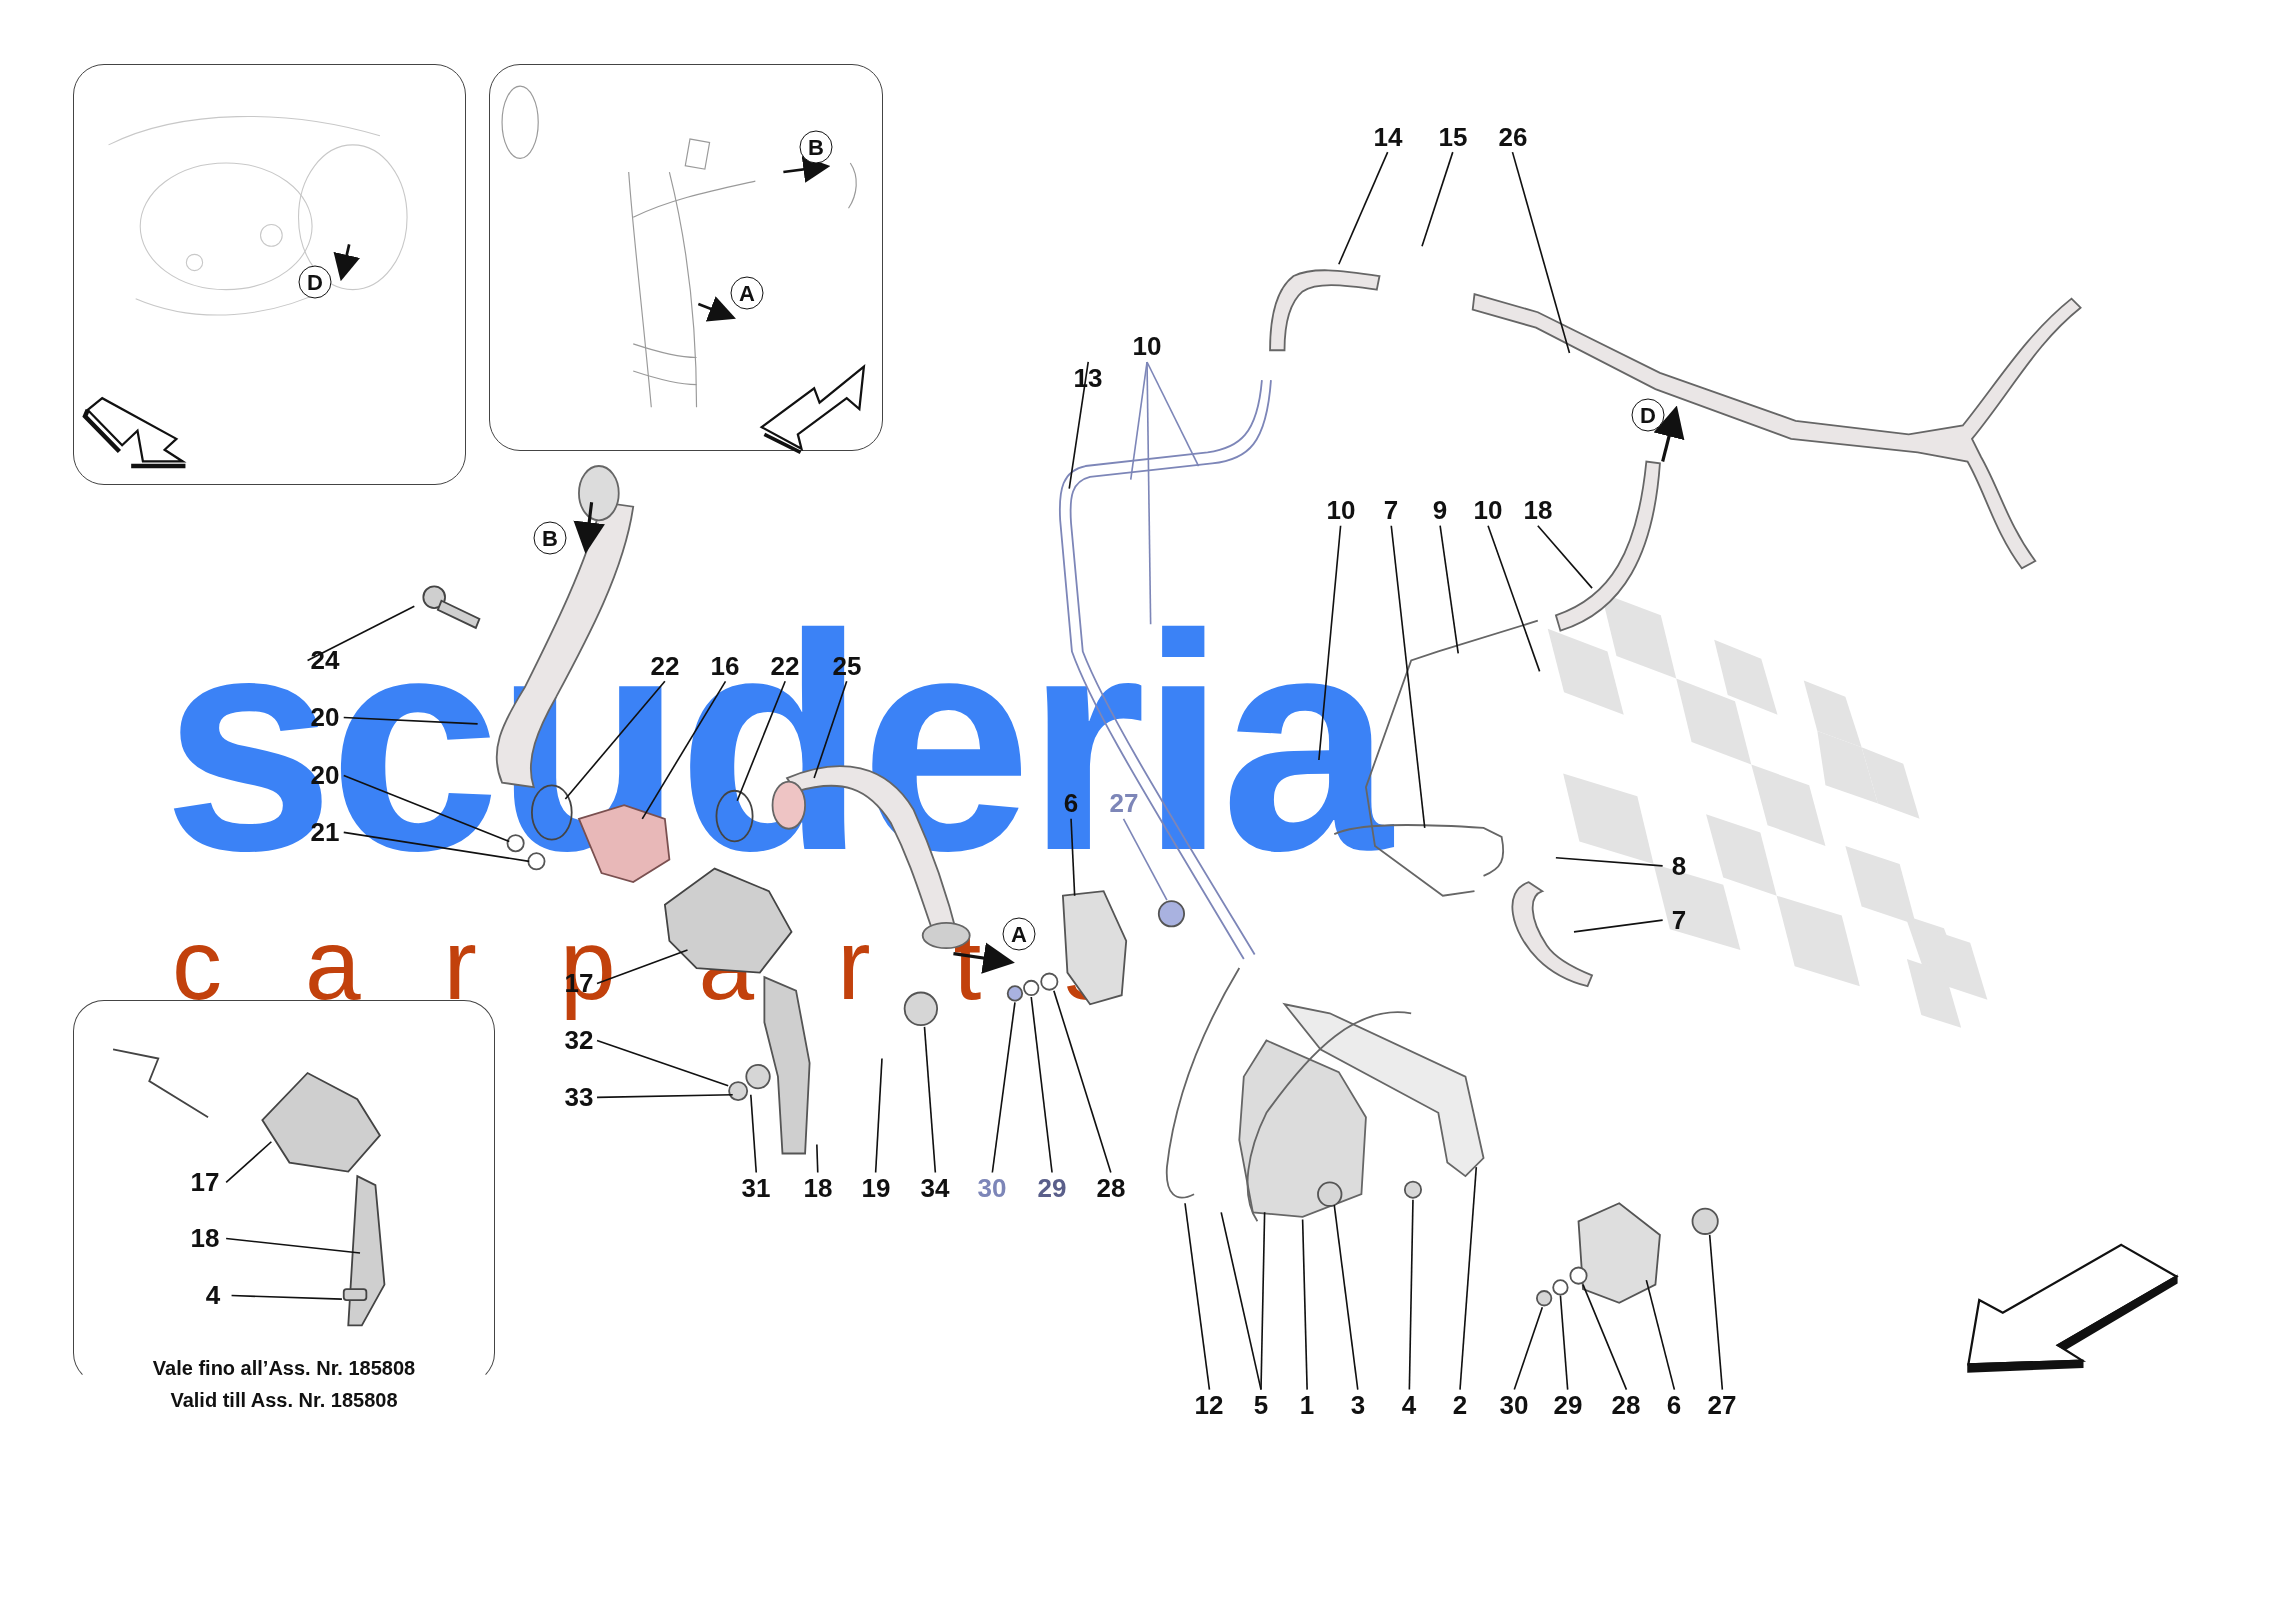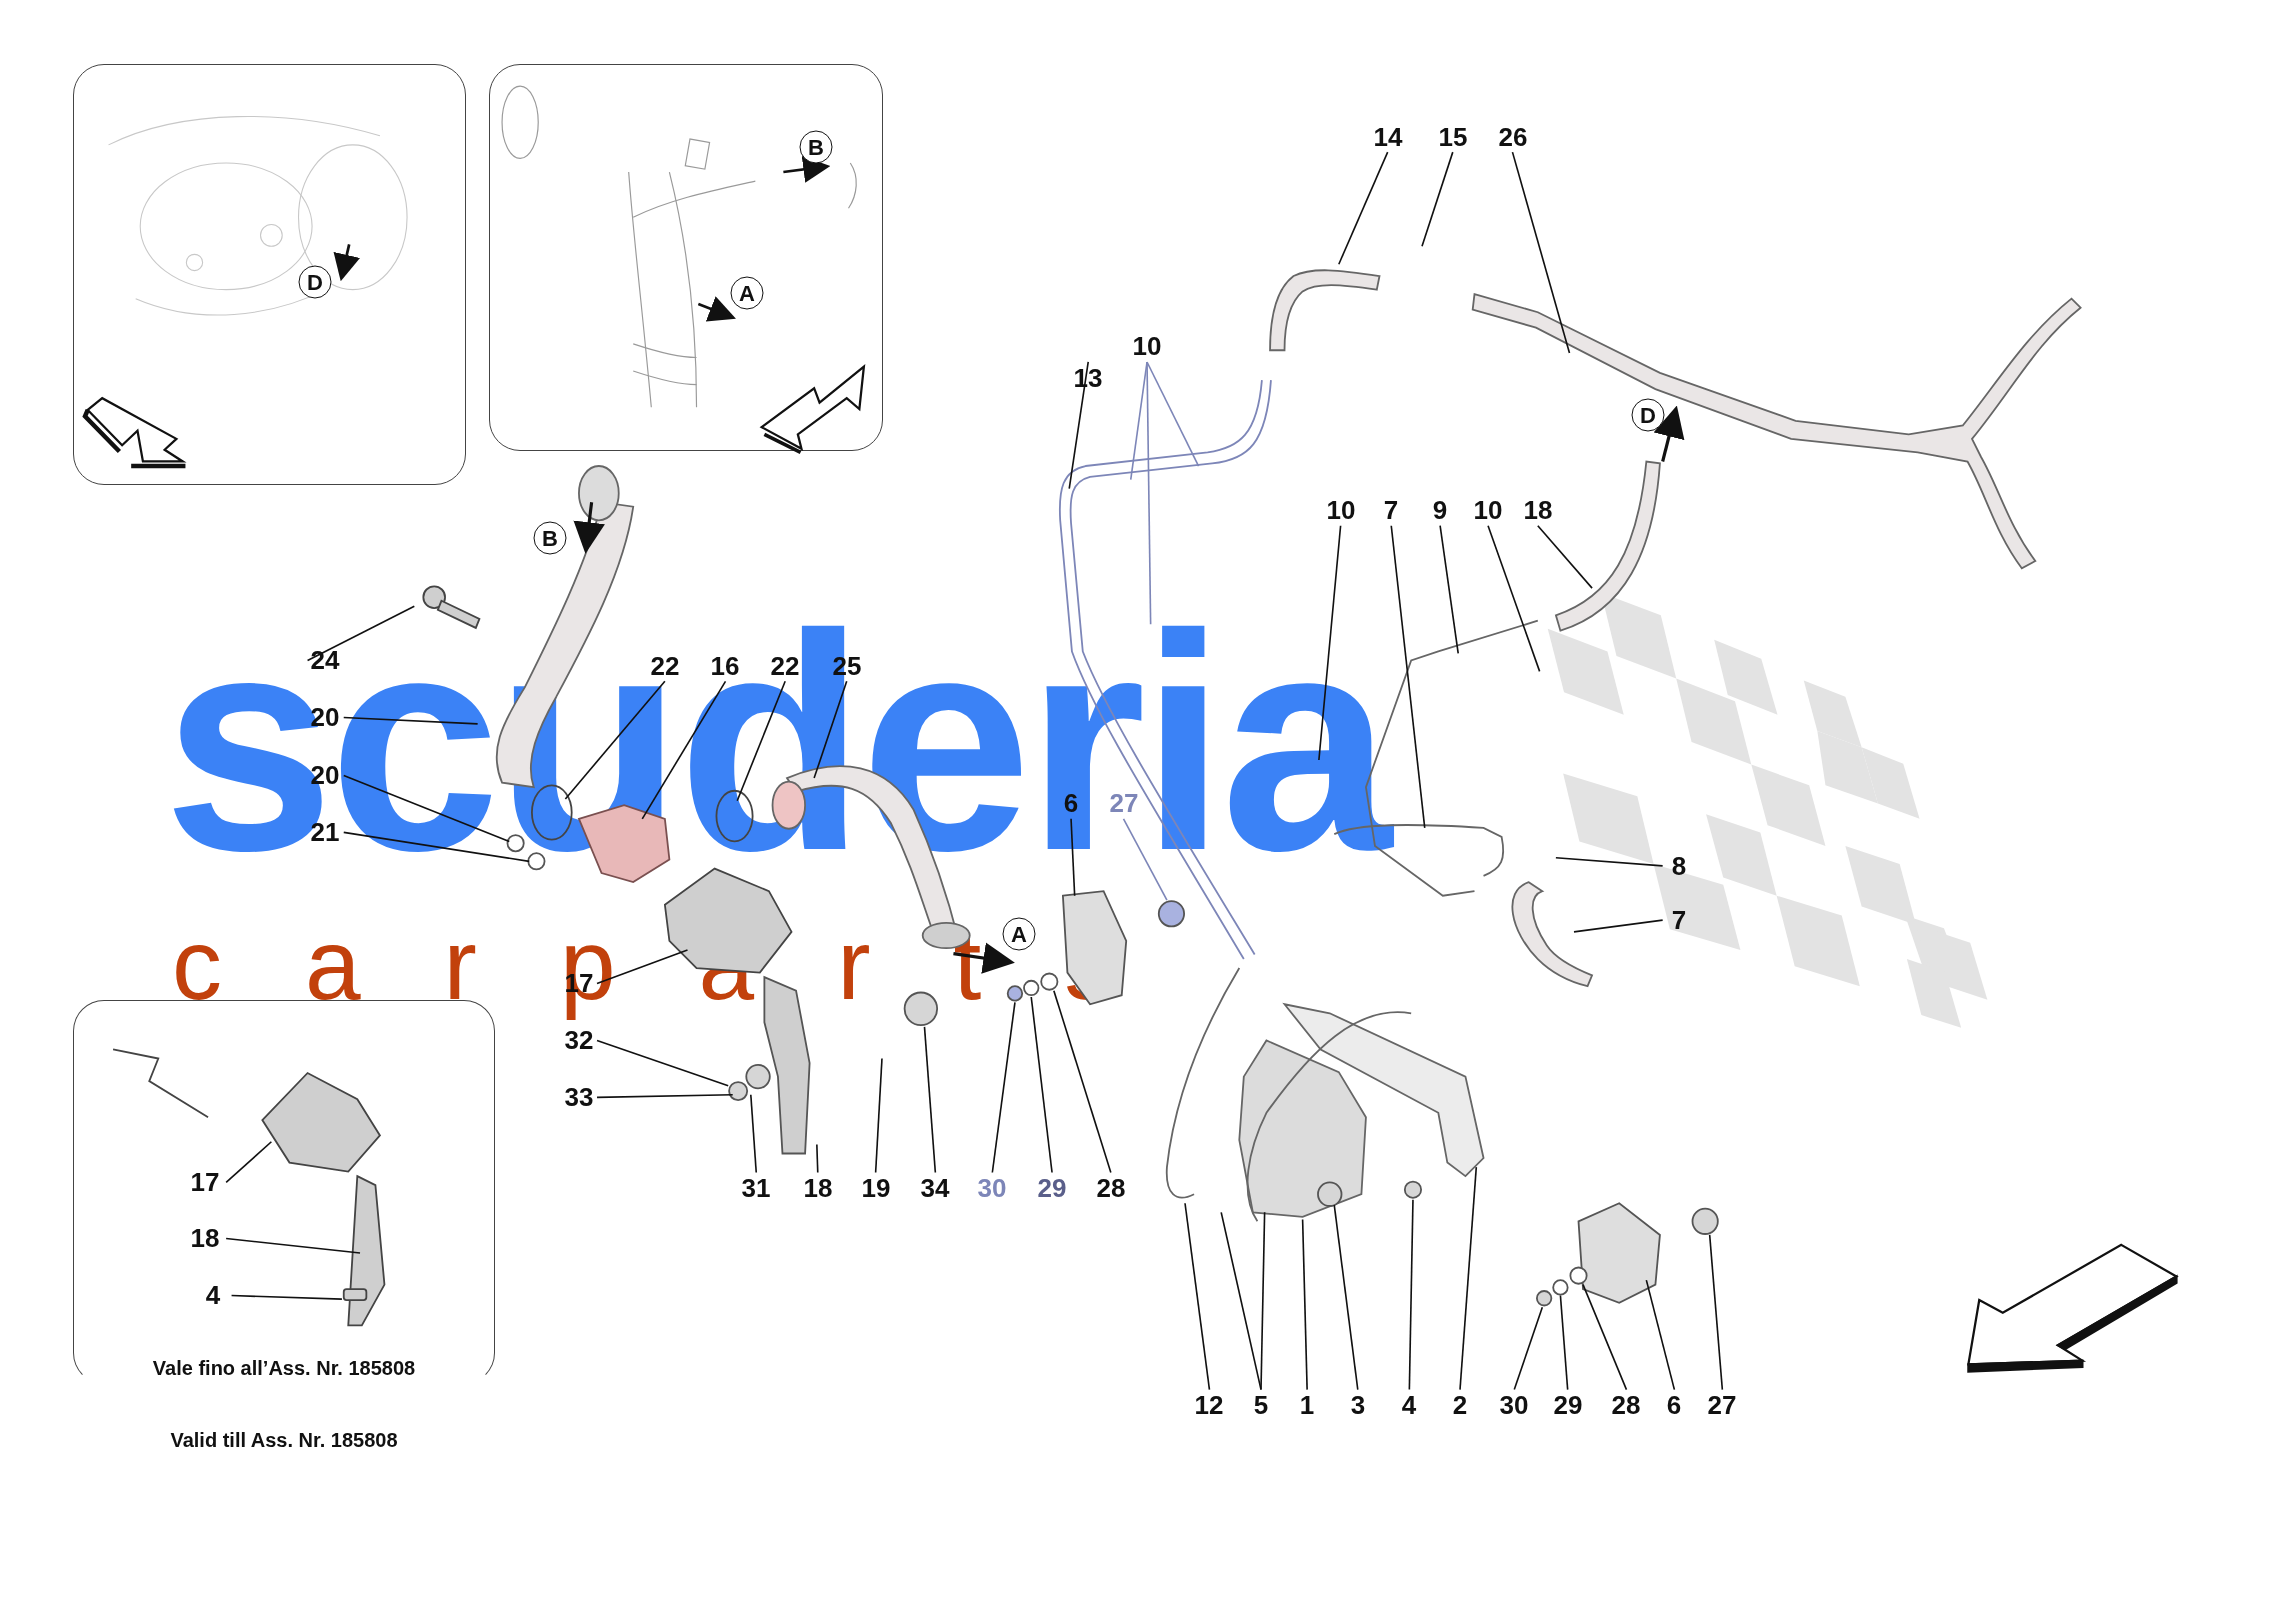--- a/index.html
+++ b/index.html
@@ -293,14 +293,14 @@
 <span class="lbl" style="left:1568px;top:1405px;">29</span>
 <span class="lbl" style="left:1626px;top:1405px;">28</span>
 <span class="lbl" style="left:1674px;top:1405px;">6</span>
 <span class="lbl" style="left:1722px;top:1405px;">27</span>
 
 <span class="lbl" style="left:205px;top:1182px;">17</span>
 <span class="lbl" style="left:205px;top:1238px;">18</span>
 <span class="lbl" style="left:213px;top:1295px;">4</span>
 
 <div class="caption" style="top:1358px;">Vale fino all’Ass. Nr. 185808</div>
-<div class="caption" style="top:1390px;margin-top:40px;">Valid till Ass. Nr. 185808</div>
+<div class="caption" style="top:1390px;">Valid till Ass. Nr. 185808</div>
 
 
 </body></html>

